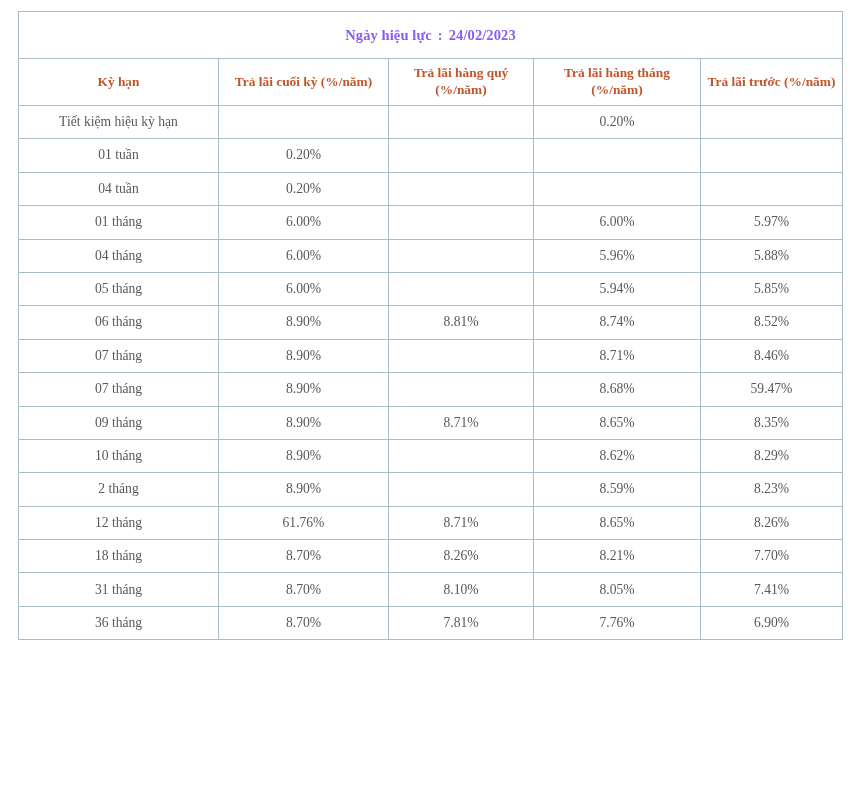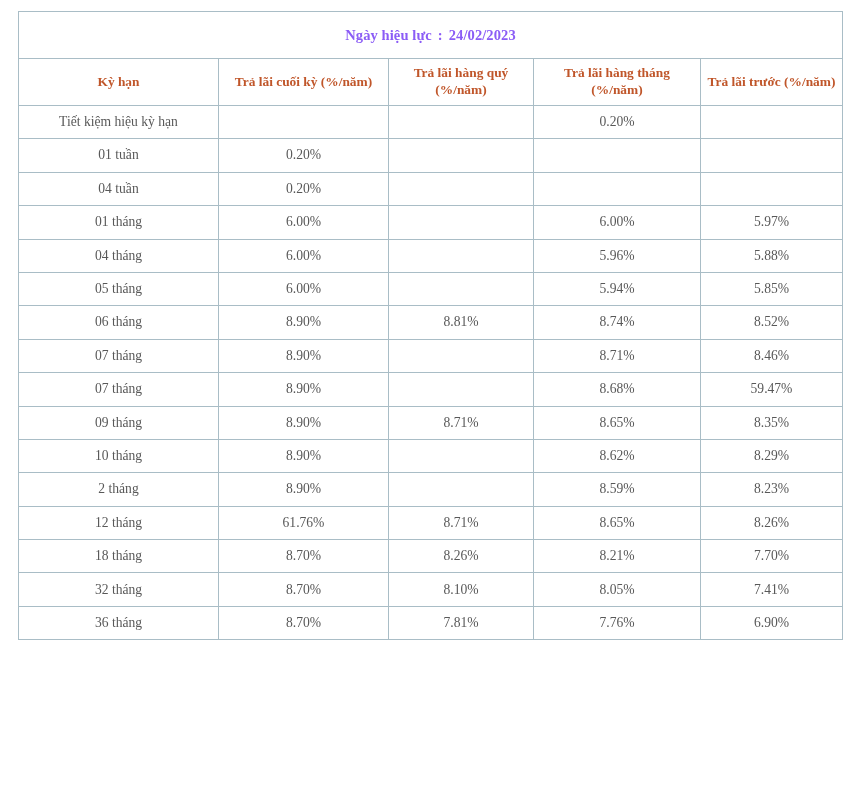--- a/index.html
+++ b/index.html
@@ -219,21 +219,21 @@
           <td>8.26%</td>
         </tr>
         <tr>
           <td>18 tháng</td>
           <td>8.70%</td>
           <td>8.26%</td>
           <td>8.21%</td>
           <td>7.70%</td>
         </tr>
         <tr>
-          <td>32 tháng</td>
+          <td>31 tháng</td>
           <td>8.70%</td>
           <td>8.10%</td>
           <td>8.05%</td>
           <td>7.41%</td>
         </tr>
         <tr>
           <td>36 tháng</td>
           <td>8.70%</td>
           <td>7.81%</td>
           <td>7.76%</td>

